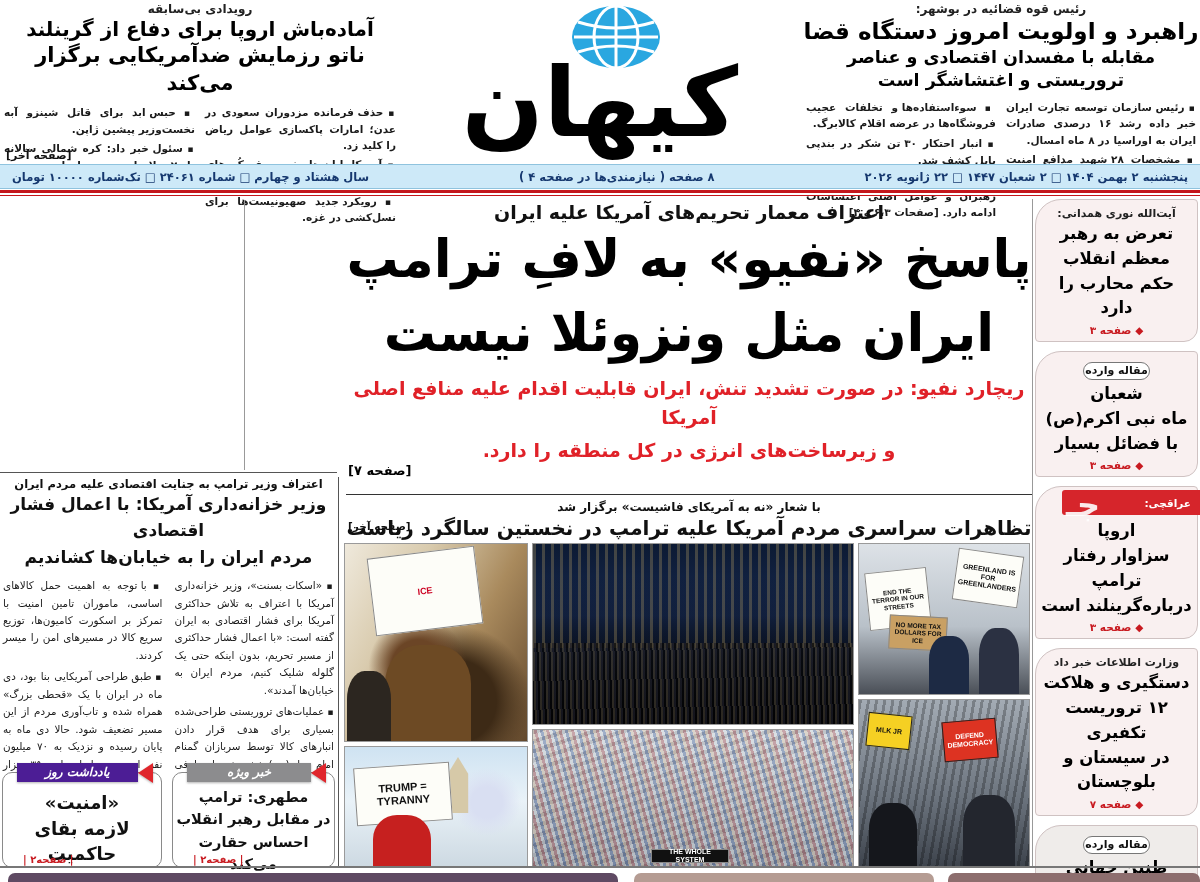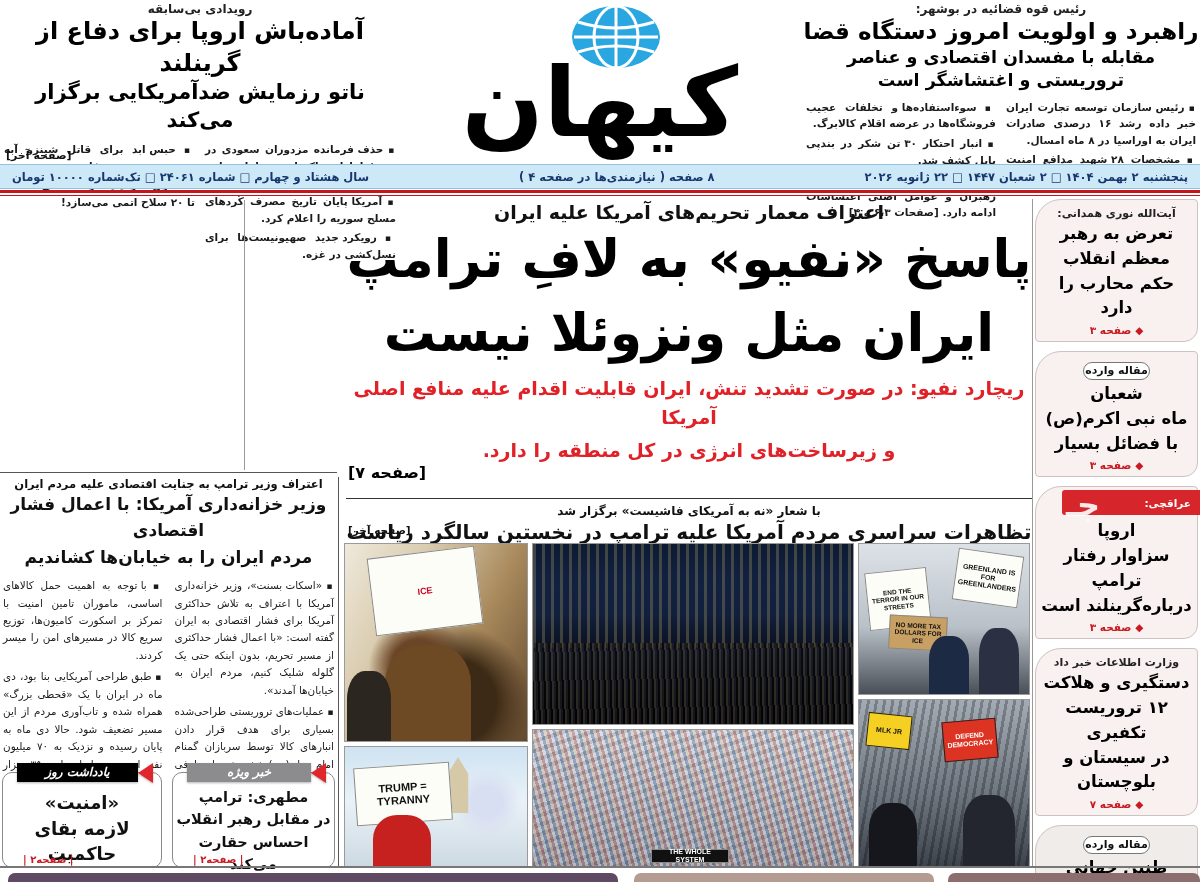--- a/index.html
+++ b/index.html
@@ -11,21 +11,21 @@
   }
 
   
   .top-sec { position:absolute; top:2px; height:160px; }
   .top-sec .kicker { text-align:center; font-size:12px; font-weight:700; color:#222; }
   .top-sec .hl { text-align:center; font-weight:900; color:#000; line-height:1.32; letter-spacing:-.5px; }
   .tr-sec { right:0; width:398px; }
   .tr-sec .hl1 { font-size:23px; }
   .tr-sec .hl2 { font-size:17.5px; }
   .tl-sec { left:0; width:400px; }
-  .tl-sec .hl1 { font-size:24px; }
+  .tl-sec .hl1 { font-size:20px; }
   .tl-sec .hl2 { font-size:21px; }
   .bullets { display:flex; gap:10px; margin-top:6px; padding:0 4px; }
   .bcol { flex:1; }
   .bcol p { font-size:10.5px; line-height:1.55; text-align:justify; font-weight:600; color:#1a1a1a; margin-bottom:3px; }
   .bcol p::before { content:"▪ "; font-size:9px; }
   .pref-inline { font-weight:900; }
   .tl-pageref { position:absolute; bottom:0; left:6px; font-size:11px; font-weight:900; }
 
   
   .masthead { position:absolute; top:0; right:402px; width:396px; height:162px; text-align:center; }
@@ -42,21 +42,21 @@
 
   
   .vdiv { position:absolute; border-left:1.5px solid #555; }
   .hdiv { position:absolute; border-top:1.5px solid #555; }
 
   
   .lead { position:absolute; left:346px; top:201px; width:686px; text-align:center; }
   .lead .kicker { font-size:19px; font-weight:900; }
   .lead .hl { font-size:52px; font-weight:900; line-height:1.42; letter-spacing:-1px; color:#000; }
   .lead .sub { font-size:19px; font-weight:900; color:#e02128; line-height:1.55; margin-top:3px; }
-  .lead .pref { text-align:left; font-size:16px; font-weight:900; color:#000; margin:-2px 2px 16px; }
+  .lead .pref { text-align:left; font-size:13px; font-weight:900; color:#000; margin:-2px 2px 16px; }
   .lead .rule { border-top:1.5px solid #333; margin-top:2px; }
   .photo-kicker { font-size:12px; font-weight:600; margin-top:5px; }
   .photo-hl-row { position:relative; margin-top:2px; }
   .photo-hl { font-size:20px; font-weight:900; }
   .photo-pref { position:absolute; top:4px; left:2px; font-size:10.5px; font-weight:900; }
 
   
   .photos { position:absolute; left:342px; top:543px; width:690px; height:325px; direction:ltr; }
   .tile { position:absolute; border:1px solid #9a9a9a; overflow:hidden; }
   .t-woman  { left:2px;   top:0;     width:184px; height:199px;
@@ -118,21 +118,21 @@
   .t-pref { font-weight:900; font-size:10.5px; }
 
   
   .mini-box { position:absolute; top:772px; height:96px; background:#fff;
     border:1.5px solid #8a8a8a; border-radius:10px; text-align:center; }
   .note-box { left:2px; width:160px; }
   .special-box { left:172px; width:163px; }
   .box-badge { position:absolute; top:-11px; left:14px; right:8px; display:flex; align-items:center; height:21px; filter:drop-shadow(0 1px 1px rgba(0,0,0,.3)); }
   .badge-arrow { width:0; height:0; border-top:10px solid transparent; border-bottom:10px solid transparent; border-left:15px solid #e0262c; transform:scaleX(-1); }
   .badge-bar { flex:1; color:#fff; font-style:italic; font-weight:700; font-size:12px; padding:2px 0 3px; }
-  .badge-navy { background:#000000; }
+  .badge-navy { background:#4c1d95; }
   .badge-gray { background:#8c8c8e; }
   .mini-box .l1 { font-size:18px; font-weight:900; margin-top:16px; line-height:1.5; }
   .mini-box .l2 { font-size:18px; font-weight:900; line-height:1.4; }
   .special-box .l1,.special-box .l2,.special-box .l3 { font-size:14.5px; font-weight:900; line-height:1.55; }
   .special-box .l1 { margin-top:13px; }
   .mini-pref { position:absolute; bottom:2px; left:20px; color:#c81a20; font-size:10px; font-weight:700; }
 
   
   .sidebar { position:absolute; right:2px; top:199px; width:163px; display:flex; flex-direction:column; gap:9px; }
   .sb-box { position:relative; background:#f9f0f0; border:1px solid #cfc2c2;

